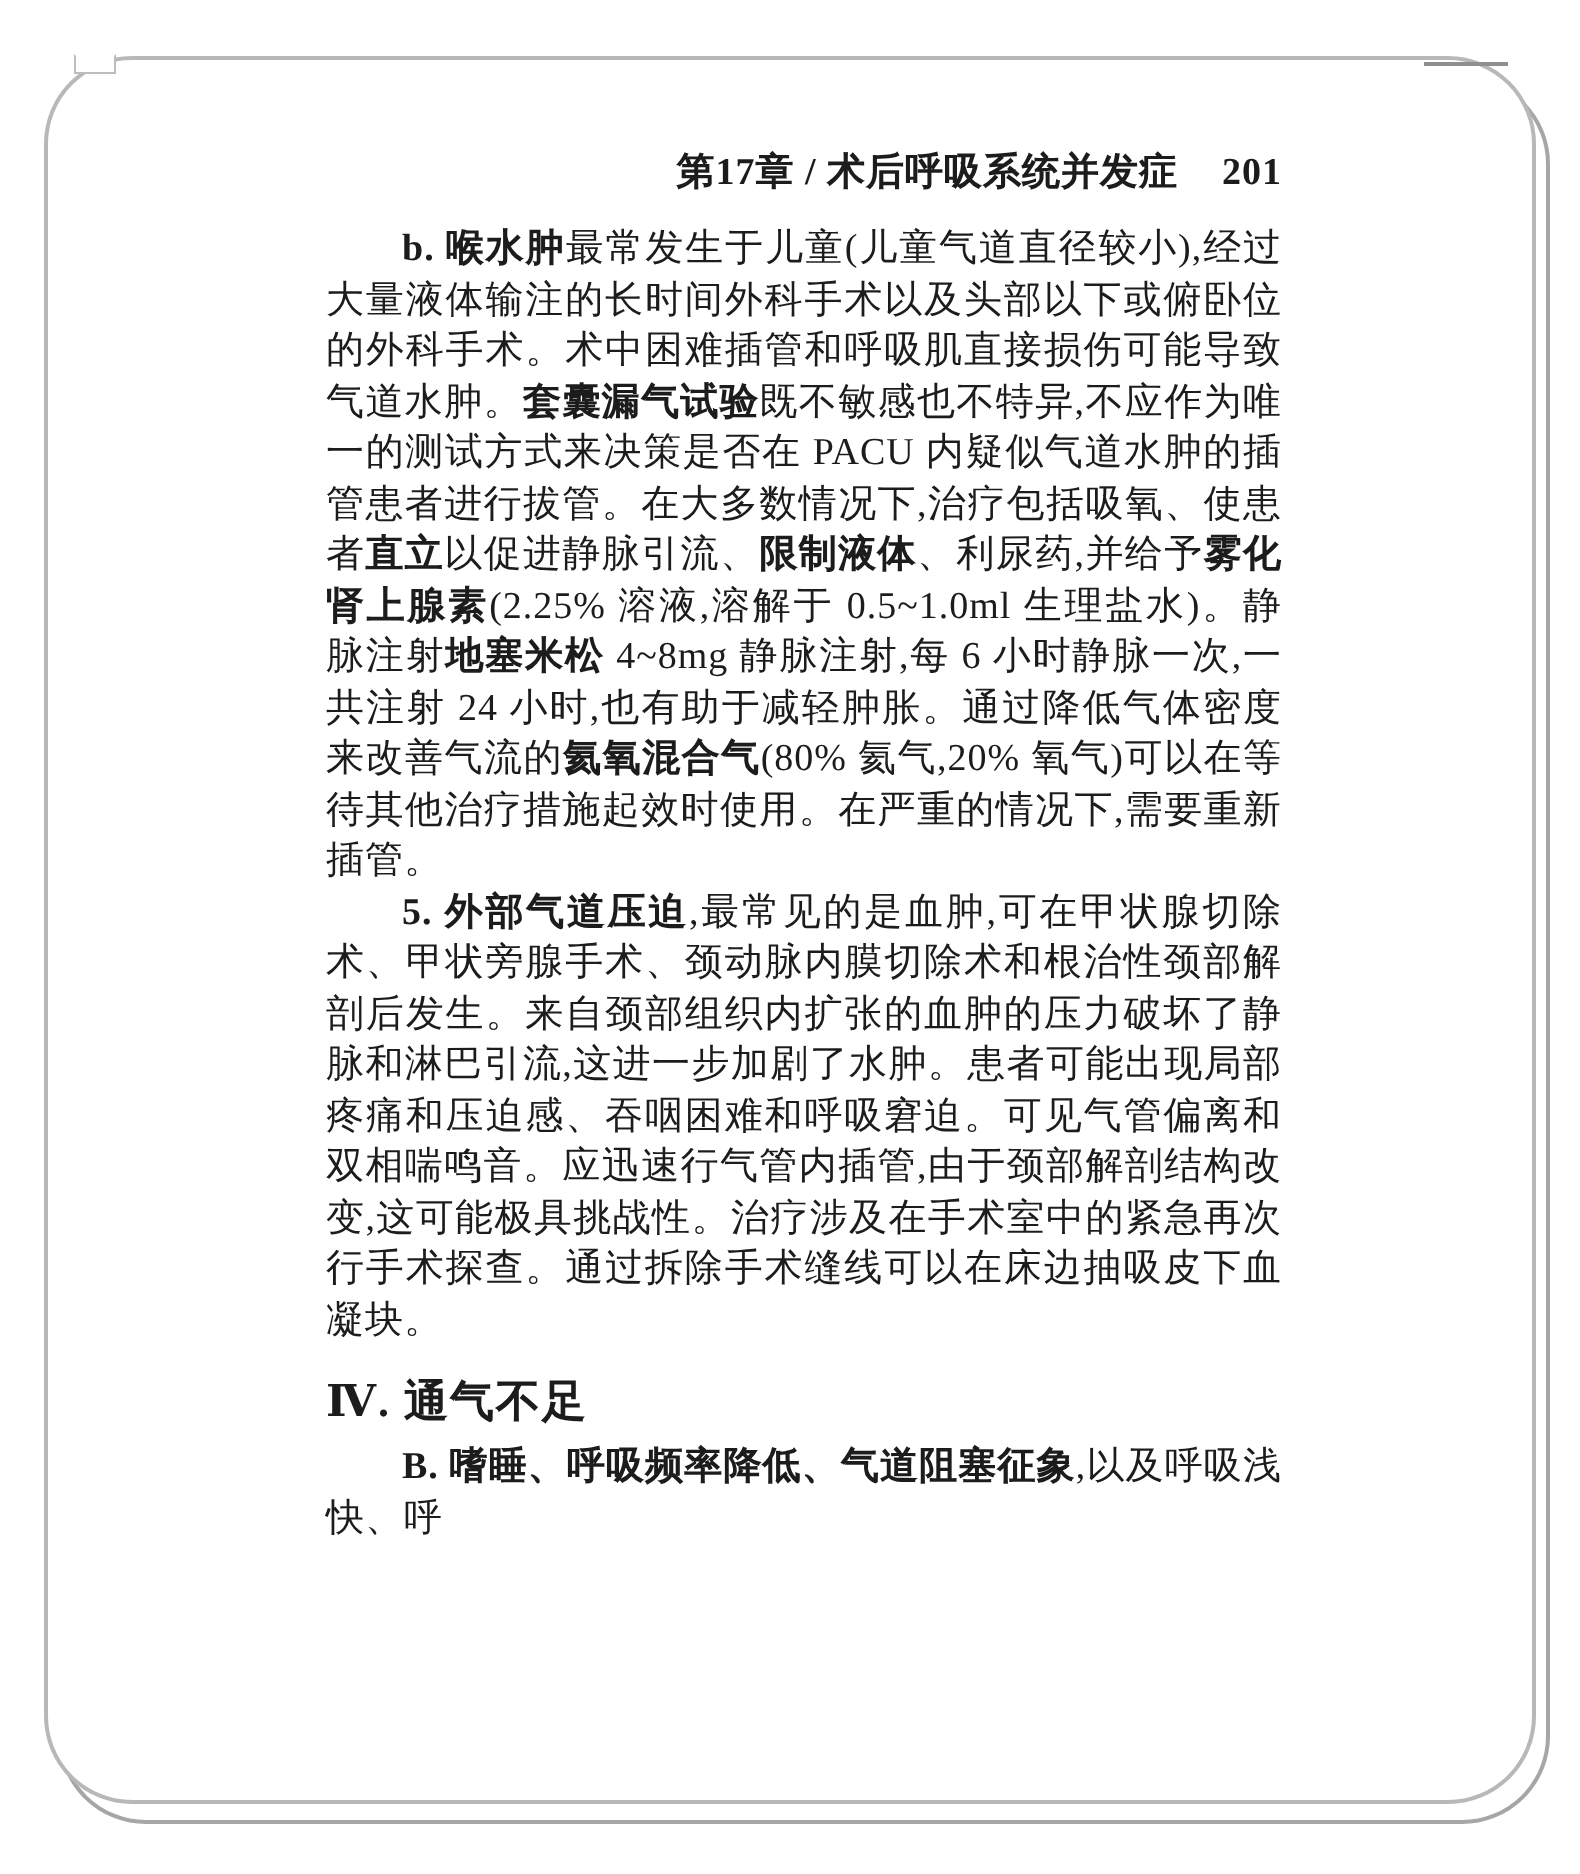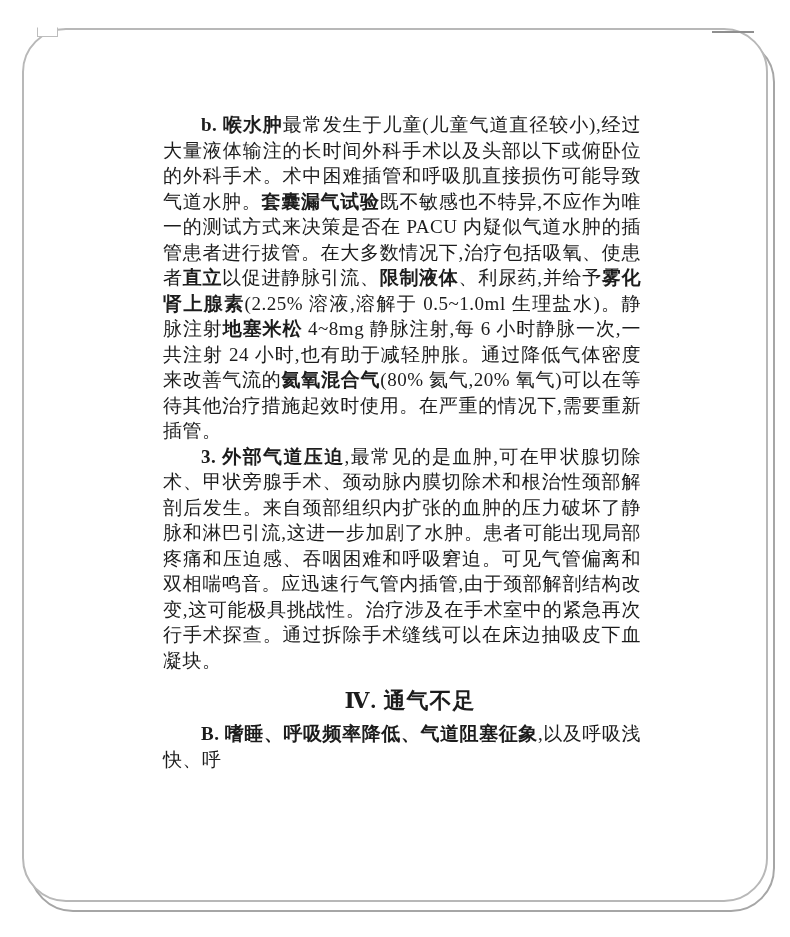--- a/index.html
+++ b/index.html
@@ -83,42 +83,45 @@
     letter-spacing: 0.5px;
     text-align: justify;
   }
   .page-body p.para {
     margin: 0;
   }
   .page-body p.para.indent {
     text-indent: 2em;
   }
   .page-body h2.section-heading {
-    margin: 15px 0 7px 16px;
+    margin: 15px 0 7px 0;
     font-size: 22px;
     line-height: 26px;
     font-weight: bold;
     letter-spacing: 1px;
-    text-align: center;
+    text-align: left;
   }
   b { font-weight: bold; }
 </style>
 </head>
 <body>
 
 <div class="page-wrap">
 
   <div class="stack-edge"></div>
 
   <div class="page-border"></div>
 
   <div class="notch-left"></div>
   <div class="notch-right"></div>
 
+  <div class="page-header">
+    <span>第17章 / 术后呼吸系统并发症</span><span class="page-number">201</span>
+  </div>
 
   <div class="page-body">
       <p class="para indent"><b>b. 喉水肿</b><span>最常发生于儿童(儿童气道直径较小),经过大量液体输注的长时间外科手术以及头部以下或俯卧位的外科手术。术中困难插管和呼吸肌直接损伤可能导致气道水肿。</span><b>套囊漏气试验</b><span>既不敏感也不特异,不应作为唯一的测试方式来决策是否在 PACU 内疑似气道水肿的插管患者进行拔管。在大多数情况下,治疗包括吸氧、使患者</span><b>直立</b><span>以促进静脉引流、</span><b>限制液体</b><span>、利尿药,并给予</span><b>雾化肾上腺素</b><span>(2.25% 溶液,溶解于 0.5~1.0ml 生理盐水)。静脉注射</span><b>地塞米松</b><span> 4~8mg 静脉注射,每 6 小时静脉一次,一共注射 24 小时,也有助于减轻肿胀。通过降低气体密度来改善气流的</span><b>氦氧混合气</b><span>(80% 氦气,20% 氧气)可以在等待其他治疗措施起效时使用。在严重的情况下,需要重新插管。</span></p>
-      <p class="para indent"><b>3. 外部气道压迫</b><span>,最常见的是血肿,可在甲状腺切除术、甲状旁腺手术、颈动脉内膜切除术和根治性颈部解剖后发生。来自颈部组织内扩张的血肿的压力破坏了静脉和淋巴引流,这进一步加剧了水肿。患者可能出现局部疼痛和压迫感、吞咽困难和呼吸窘迫。可见气管偏离和双相喘鸣音。应迅速行气管内插管,由于颈部解剖结构改变,这可能极具挑战性。治疗涉及在手术室中的紧急再次行手术探查。通过拆除手术缝线可以在床边抽吸皮下血凝块。</span></p>
+      <p class="para indent"><b>5. 外部气道压迫</b><span>,最常见的是血肿,可在甲状腺切除术、甲状旁腺手术、颈动脉内膜切除术和根治性颈部解剖后发生。来自颈部组织内扩张的血肿的压力破坏了静脉和淋巴引流,这进一步加剧了水肿。患者可能出现局部疼痛和压迫感、吞咽困难和呼吸窘迫。可见气管偏离和双相喘鸣音。应迅速行气管内插管,由于颈部解剖结构改变,这可能极具挑战性。治疗涉及在手术室中的紧急再次行手术探查。通过拆除手术缝线可以在床边抽吸皮下血凝块。</span></p>
       <h2 class="section-heading"><b>Ⅳ. 通气不足</b></h2>
       <p class="para indent"><b>B. 嗜睡、呼吸频率降低、气道阻塞征象</b><span>,以及呼吸浅快、呼</span></p>
     </div>
 
 </div>
 
 </body></html>

